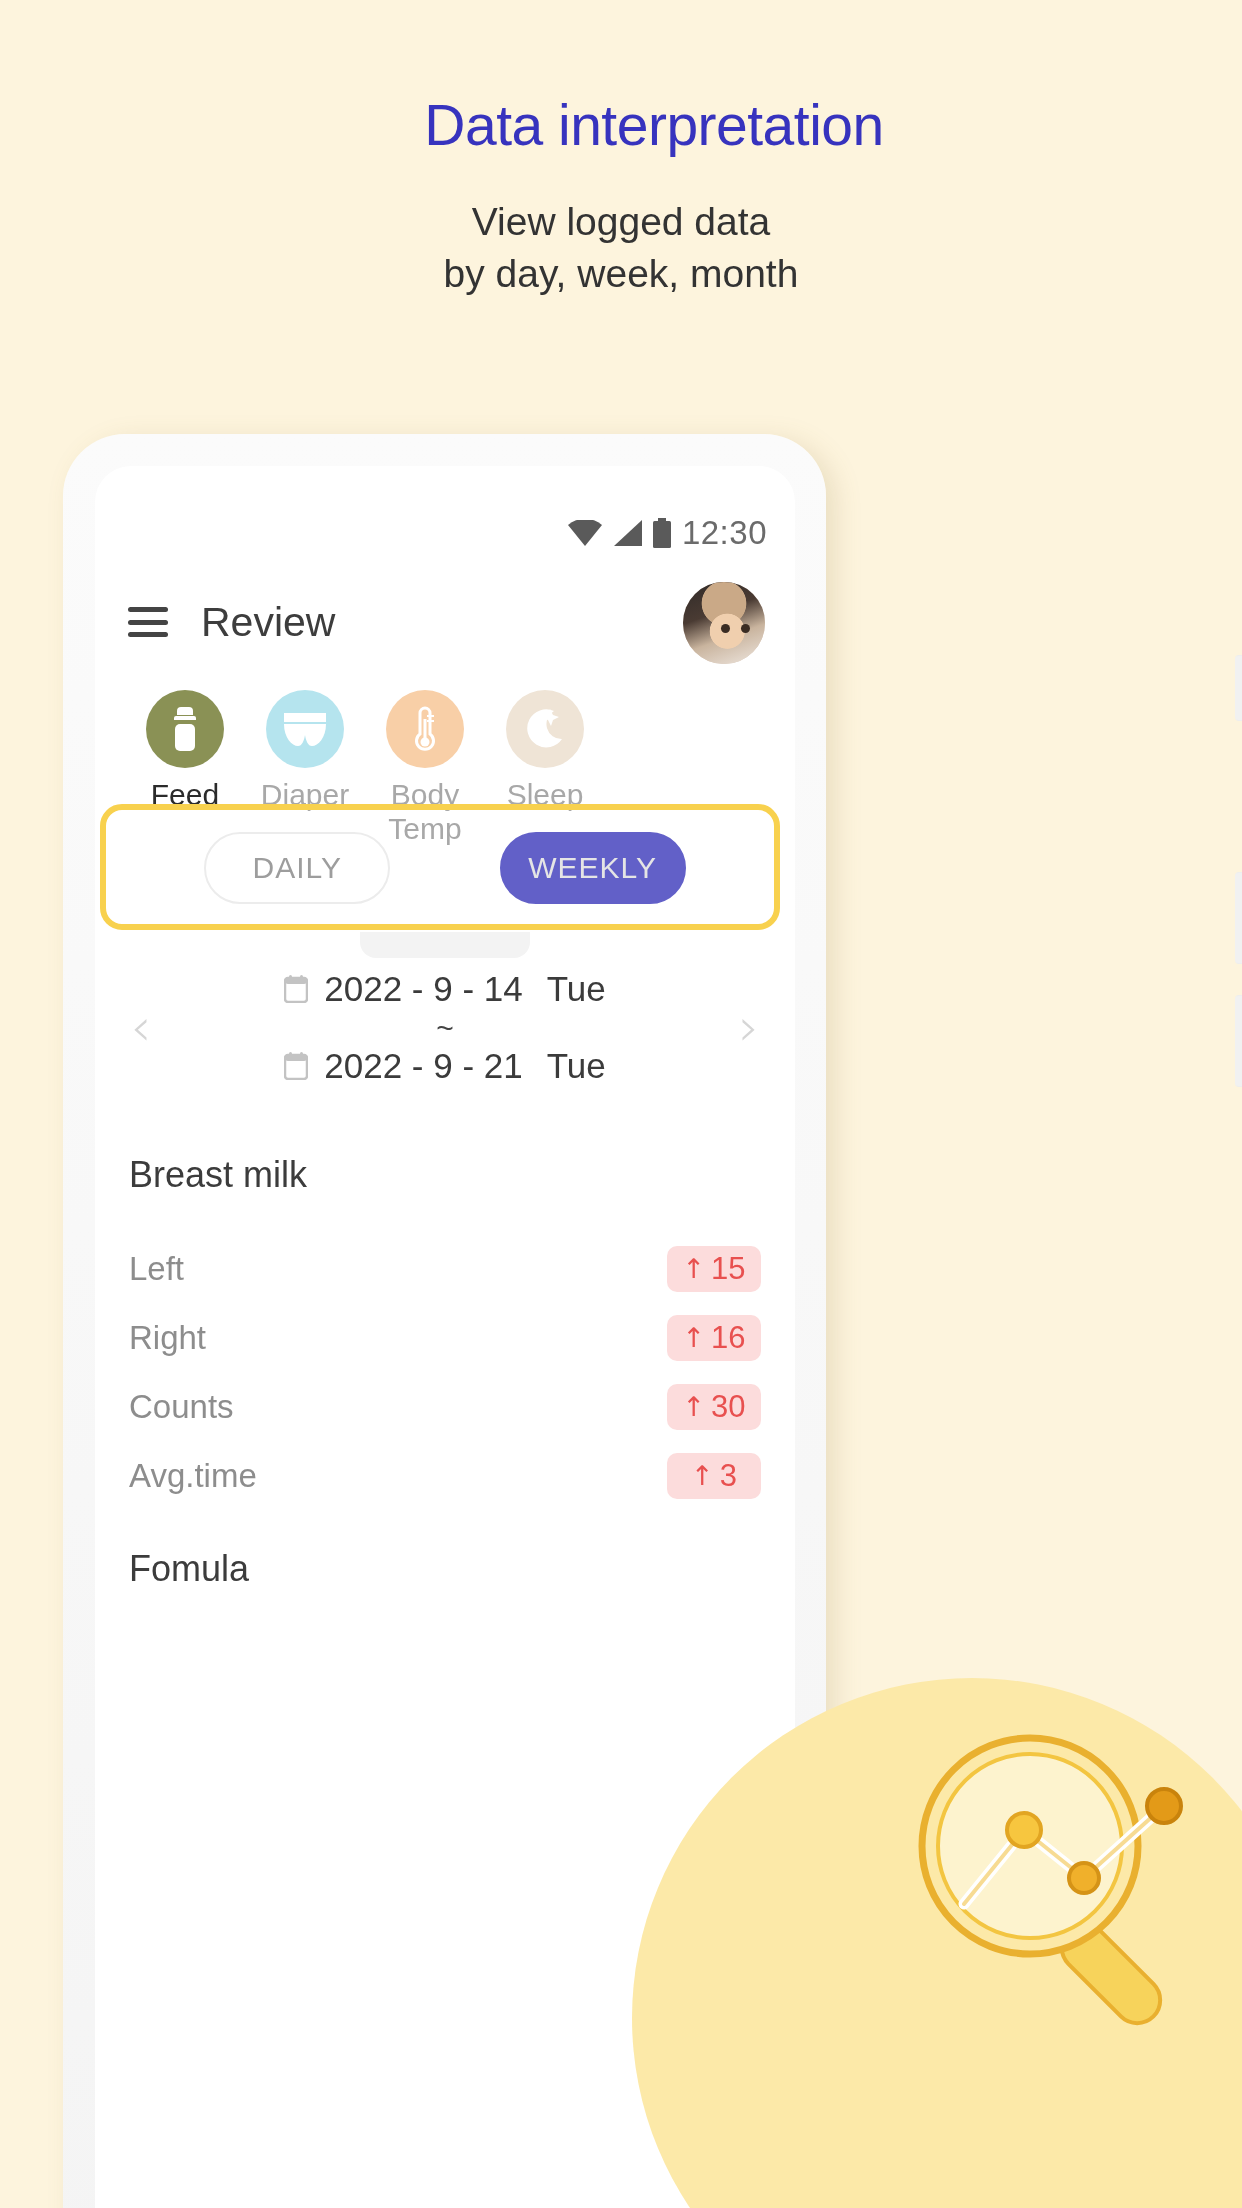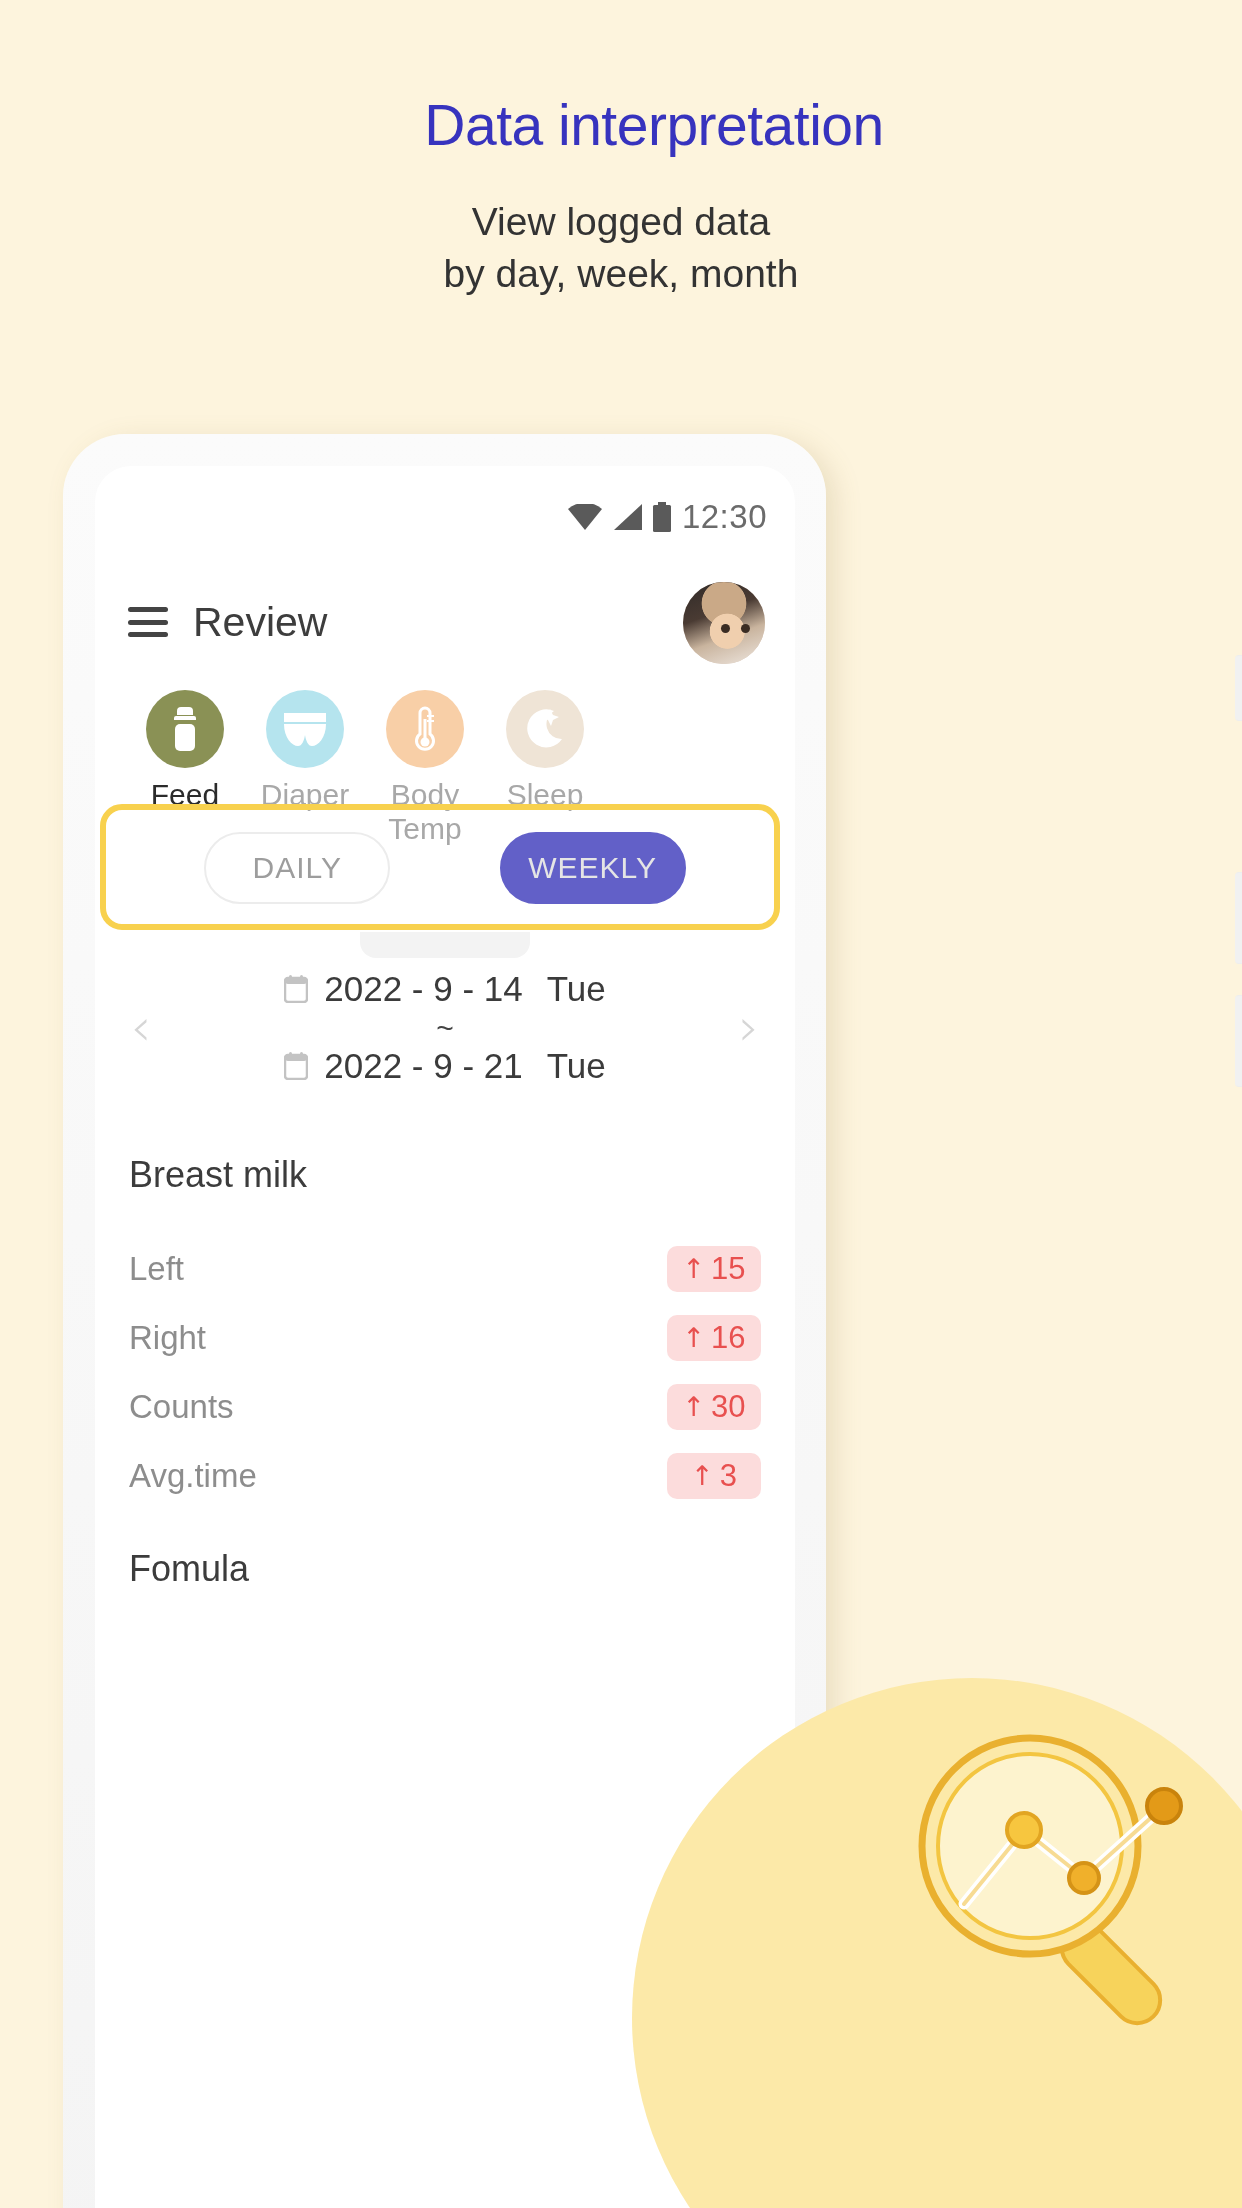--- a/index.html
+++ b/index.html
@@ -47,33 +47,33 @@
   .side-btn{
     position:absolute;right:-5px;background:#f1f1f1;border-radius:4px;
     box-shadow:inset -1px 0 2px rgba(0,0,0,.05);
   }
   .side-btn.b1{top:655px;width:12px;height:66px;}
   .side-btn.b2{top:872px;width:12px;height:92px;}
   .side-btn.b3{top:995px;width:12px;height:92px;}
 
   
   .statusbar{
-    position:absolute;top:32px;right:28px;
+    position:absolute;top:48px;right:28px;
     display:flex;align-items:center;gap:10px;
     color:#5a5a5a;
   }
   .ic-wifi{width:34px;height:26px;display:block;}
   .ic-signal{width:30px;height:26px;display:block;}
   .ic-batt{width:20px;height:30px;display:block;}
   .clock{font-size:33px;color:#6b6b6b;letter-spacing:.5px;}
 
   
   .appbar{
     position:absolute;top:108px;left:0;width:100%;height:96px;
-    display:flex;align-items:center;
+    display:flex;align-items:center;gap:8px;
   }
   .hamburger{
     margin-left:33px;width:40px;height:30px;
     display:flex;flex-direction:column;justify-content:space-between;
     cursor:pointer;
   }
   .hamburger span{display:block;height:5px;border-radius:3px;background:#444;}
   .appbar-title{
     margin-left:25px;font-size:41px;color:#3d3d3d;font-weight:400;
   }

